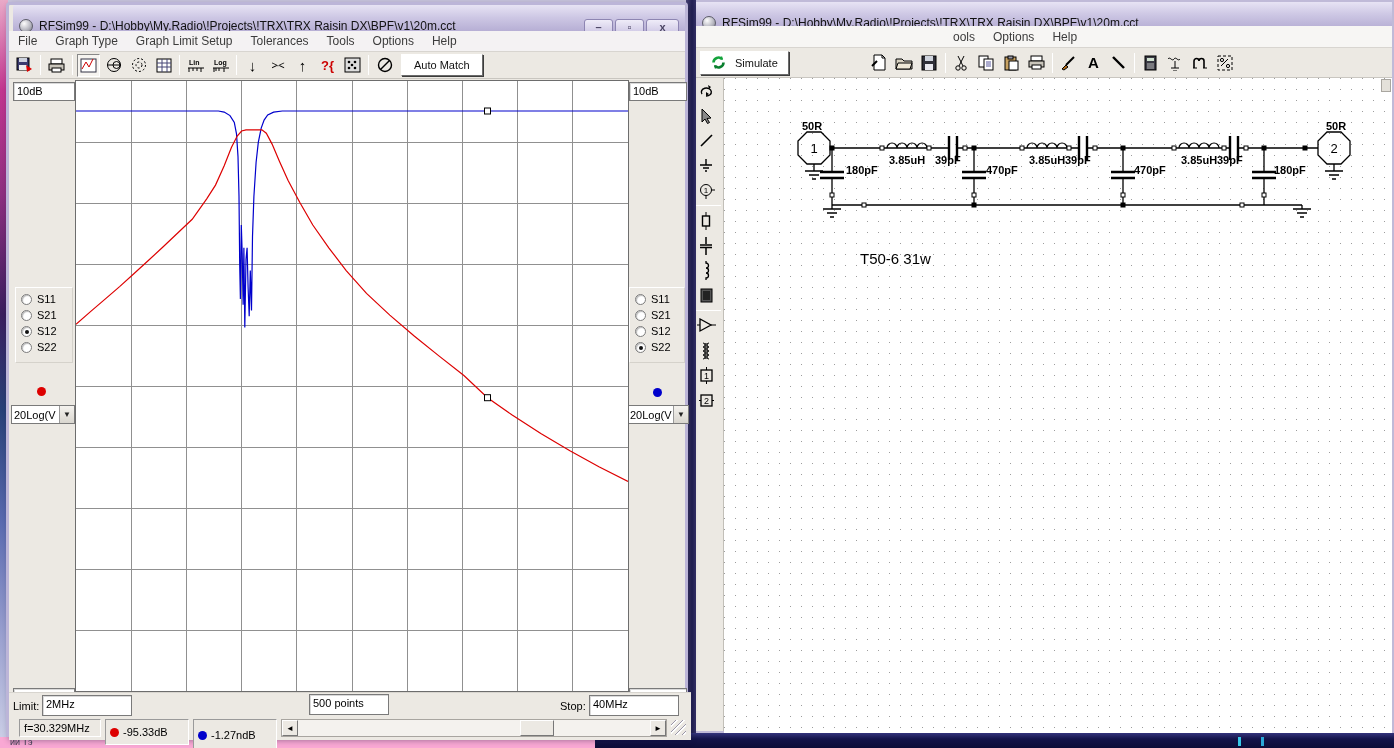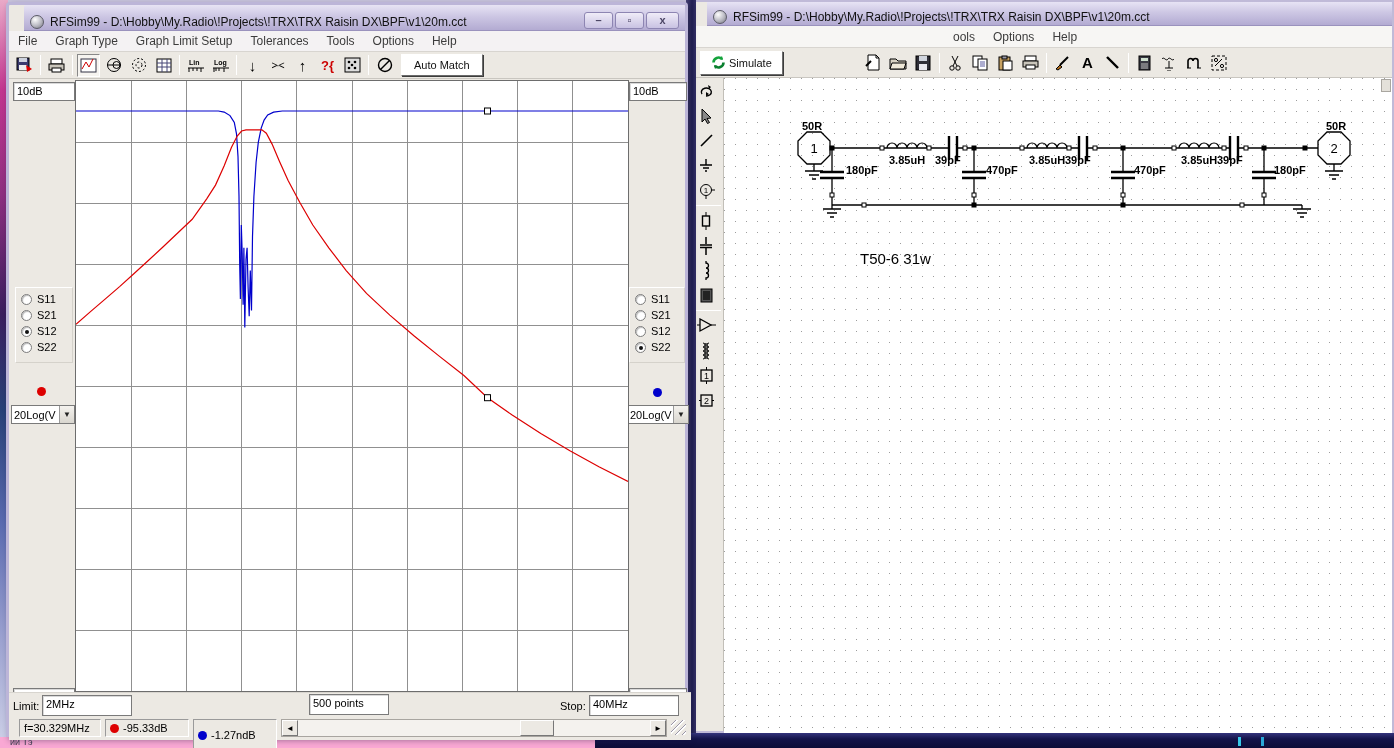--- a/index.html
+++ b/index.html
@@ -8,22 +8,22 @@
   .abs{position:absolute;}
   
   .wallpaper{left:0;top:0;width:8px;height:748px;
     background:linear-gradient(180deg,#e9aac8 0%,#c23590 12%,#8d2f80 26%,#3a1e5e 42%,#274178 55%,#5a6ab0 70%,#9aa0cf 85%,#cfd2e8 100%);}
   .desktop-sliver{left:0;top:737px;width:600px;height:11px;background:#f9a8d4;color:#3b3b4e;font-size:9px;line-height:10px;padding-left:10px;overflow:hidden;}
   .taskbar{left:595px;top:733px;width:799px;height:15px;background:linear-gradient(180deg,#34347c,#14144a 40%,#0d0d38);}
   .taskbar-frag{left:1238px;top:737px;width:26px;height:9px;border-left:3px solid #37c8e8;border-right:3px solid #2aa8d8;}
   .gap-strip{left:686px;top:0;width:10px;height:733px;background:linear-gradient(90deg,#4a4578,#232055 60%,#343066);}
   
   .win{background:#ece9e3;}
-  .titlebar{left:15px;top:0;right:0;height:26px;background:linear-gradient(180deg,#e7e3f4 0%,#cdc7e4 45%,#b3abd2 100%);
-    border-bottom:1px solid #9a92bd;display:flex;align-items:flex-end;padding:1px 6px;}
+  .titlebar{left:4px;top:0;right:0;height:26px;background:linear-gradient(180deg,#e7e3f4 0%,#cdc7e4 45%,#b3abd2 100%);
+    border-bottom:1px solid #9a92bd;display:flex;align-items:flex-start;padding:14px 6px;}
   .titlebar .appicon{width:14px;height:14px;border-radius:50%;background:radial-gradient(circle at 35% 30%,#fdfdfd,#b9b9c2 55%,#74747e);border:1px solid #5c5c68;margin-right:6px;flex:0 0 auto;}
   .titletext{font-size:12px;color:#111;white-space:nowrap;overflow:hidden;}
   .winbtns{margin-left:auto;display:flex;gap:2px;}
   .wbtn{width:29px;height:17px;background:linear-gradient(180deg,#efecf8,#c9c2e2);border:1px solid #8d85b2;border-radius:3px;
     font-size:11px;line-height:14px;text-align:center;color:#4a4463;font-weight:bold;}
   .menubar{display:flex;gap:0;align-items:center;background:#f4f2f3;border-bottom:1px solid #d8d5d0;font-size:12px;color:#3c3c3c;}
   .menubar span{padding:3px 9px;}
   .toolbar{background:#ece9e3;border-bottom:1px solid #c9c6c0;display:flex;align-items:center;}
   .tbtn{width:23px;height:23px;display:flex;align-items:center;justify-content:center;margin:1px;border:1px solid transparent;}
   .tbtn.sel{border-color:#888 #fff #fff #888;background:#f6f4f0;}
@@ -60,21 +60,21 @@
     <div class="abs titlebar" style="height:24px;">
       <div class="appicon"></div>
       <div class="titletext">RFSim99 - D:\Hobby\My.Radio\!Projects\!TRX\TRX Raisin DX\BPF\v1\20m.cct</div>
     </div>
     <div class="abs menubar" style="left:0;top:24px;right:0;height:22px;background:#f7f6f4;">
       <span style="margin-left:252px;">ools</span>
       <span>Options</span>
       <span>Help</span>
     </div>
     <div class="abs toolbar" style="left:0;top:46px;right:0;height:30px;">
-      <button class="pushbtn" style="margin-left:8px;display:flex;align-items:center;gap:3px;height:24px;">
+      <button class="pushbtn" style="margin-left:8px;display:flex;align-items:center;gap:9px;height:24px;">
         <svg width="15" height="15" viewBox="0 0 15 15">
             <path d="M12.5 7.5a5 5 0 0 1-8.6 3.4" fill="none" stroke="#0a7f2e" stroke-width="2.6"></path>
             <path d="M2.5 7.5a5 5 0 0 1 8.6-3.4" fill="none" stroke="#14a33c" stroke-width="2.6"></path>
             <path d="M11 1l1 4-4-1z" fill="#14a33c"></path>
             <path d="M4 14l-1-4 4 1z" fill="#0a7f2e"></path>
           </svg>
         <span>Simulate</span>
       </button>
       <div style="width:78px;"></div>
       <div class="tbtn">
@@ -528,21 +528,21 @@
         <div class="abs inputbox" style="left:33px;top:2px;width:90px;height:21px;">2MHz</div>
         <div class="abs inputbox" style="left:300px;top:1px;width:80px;height:21px;">500 points</div>
         <span class="abs" style="left:551px;top:7px;font-size:11px;">Stop:</span>
         <div class="abs inputbox" style="left:580px;top:2px;width:90px;height:21px;">40MHz</div>
       </div>
 
       <div class="abs" style="left:0;top:639px;width:682px;height:22px;background:#ece9e3;z-index:2;">
         <div class="abs sunken" style="left:10px;top:1px;width:82px;height:18px;">
             <span>f=30.329MHz</span>
           </div>
-        <div class="abs sunken" style="left:96px;top:1px;width:84px;height:18px;">
+        <div class="abs sunken" style="left:96px;top:1px;width:84px;height:26px;">
             <span class="dot" id="status-red-dot" style="background: rgb(221, 0, 0);"></span>
             <span>-95.33dB</span>
           </div>
         <div class="abs sunken" style="left:184px;top:1px;width:84px;height:32px;">
             <span class="dot" id="status-blue-dot" style="background: rgb(0, 0, 204);"></span>
             <span>-1.27ndB</span>
           </div>
         <div class="abs" style="left:272px;top:1px;width:386px;height:18px;border:1px solid #a8a5a0;background:#f4f2ee;">
           <div class="abs" style="left:0;top:0;width:16px;height:16px;background:#ece9e3;border:1px solid;border-color:#fff #777 #777 #fff;font-size:8px;text-align:center;line-height:15px;">◄</div>
           <div class="abs" style="left:238px;top:0;width:34px;height:16px;background:#ece9e3;border:1px solid;border-color:#fff #777 #777 #fff;"></div>

